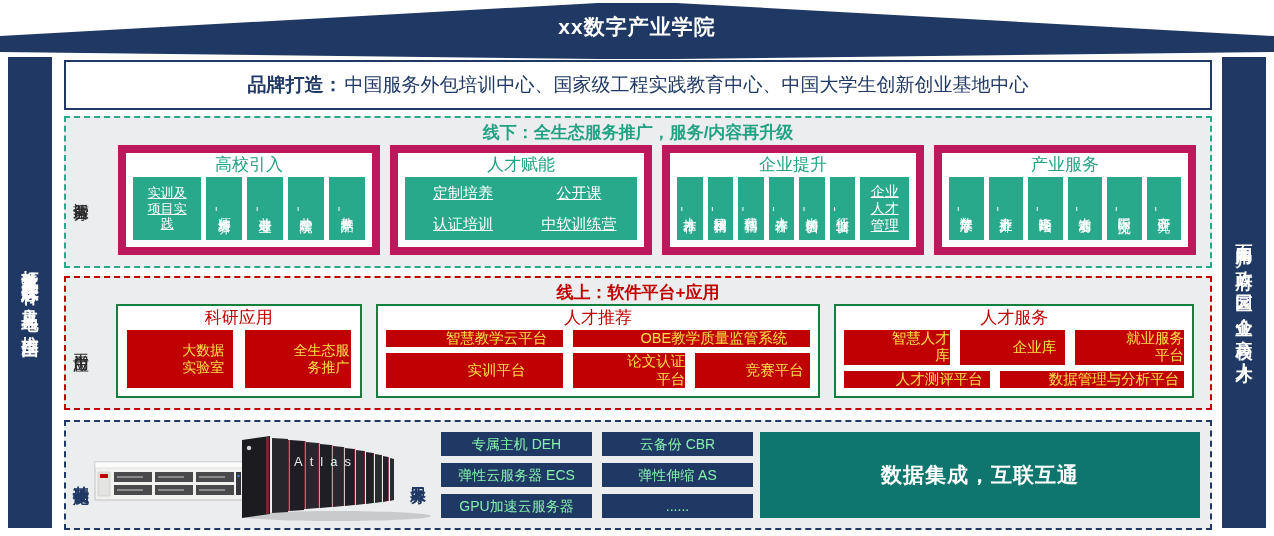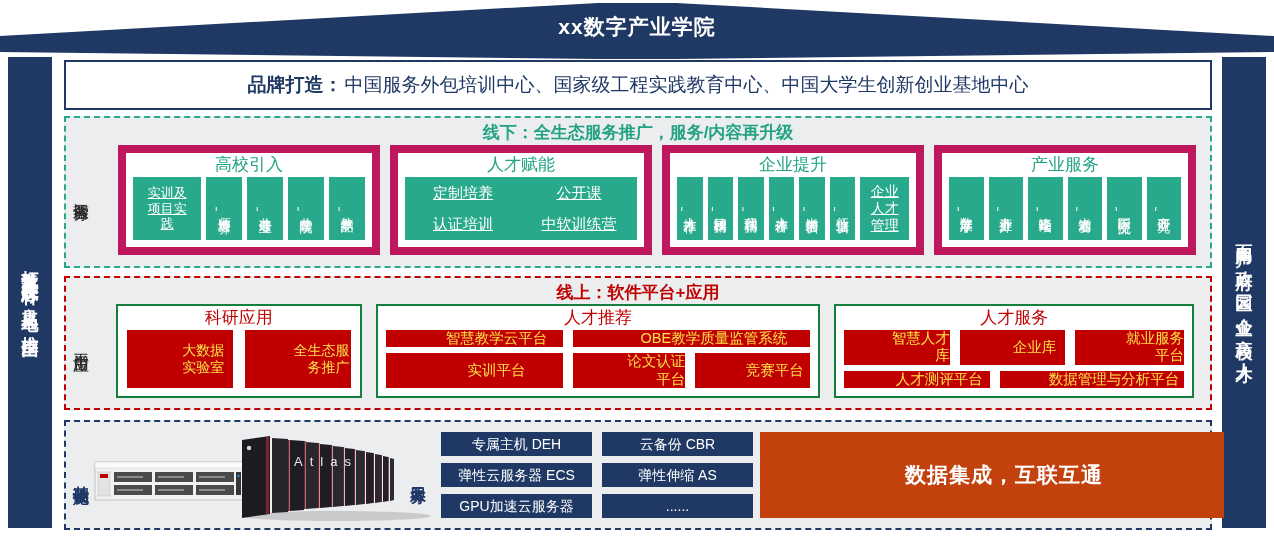--- a/index.html
+++ b/index.html
@@ -68,25 +68,25 @@
     justify-content:center;text-align:right;line-height:1.2;min-width:0;padding-left:44px;}
   .pitems .ri{flex:1;font-size:14px;}
   .f31{flex:0 0 31.5%;} .f1{flex:1;} .f105{flex:1.05;} .f30{flex:0 0 30%;}
 
   
   #cloud-label{position:absolute;left:344px;top:50%;transform:translateY(-50%);
     writing-mode:vertical-rl;text-orientation:upright;font-size:16px;color:#1f3864;
     font-weight:bold;line-height:1;}
   #cloud-grid{position:absolute;left:375px;top:10px;width:312px;height:86px;
     display:grid;grid-template-columns:1fr 1fr;grid-template-rows:1fr 1fr 1fr;gap:7px 10px;}
-  .ci{background:#1f3864;color:#ffffff;font-size:14px;display:flex;align-items:center;
+  .ci{background:#1f3864;color:#86efac;font-size:14px;display:flex;align-items:center;
     justify-content:center;line-height:1;}
-  #integration{position:absolute;left:694px;top:10px;width:440px;height:86px;background:#c2410c;
+  #integration{position:absolute;left:694px;top:10px;width:440px;height:86px;background:#0f766e;
     display:flex;align-items:center;justify-content:center;color:#fff;font-size:21px;
-    font-weight:bold;letter-spacing:1px;padding-left:24px;}
+    font-weight:bold;letter-spacing:1px;}
   #rack-img{position:absolute;left:28px;top:30px;}
   #atlas-img{position:absolute;left:170px;top:6px;}
 </style>
 </head>
 <body>
 
 <div id="stage">
 
   <div id="roof">
     <svg width="1274" height="60" viewBox="0 0 1274 60">

